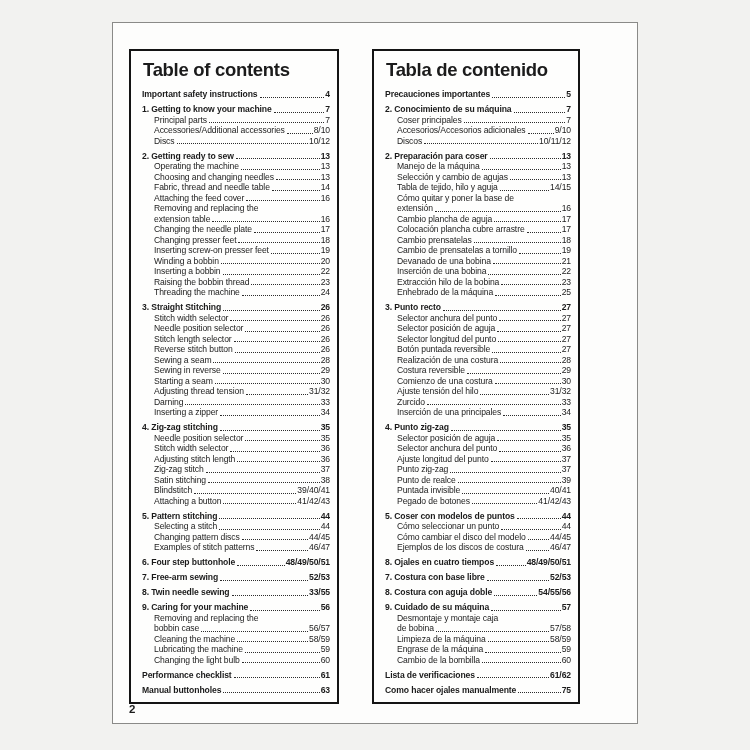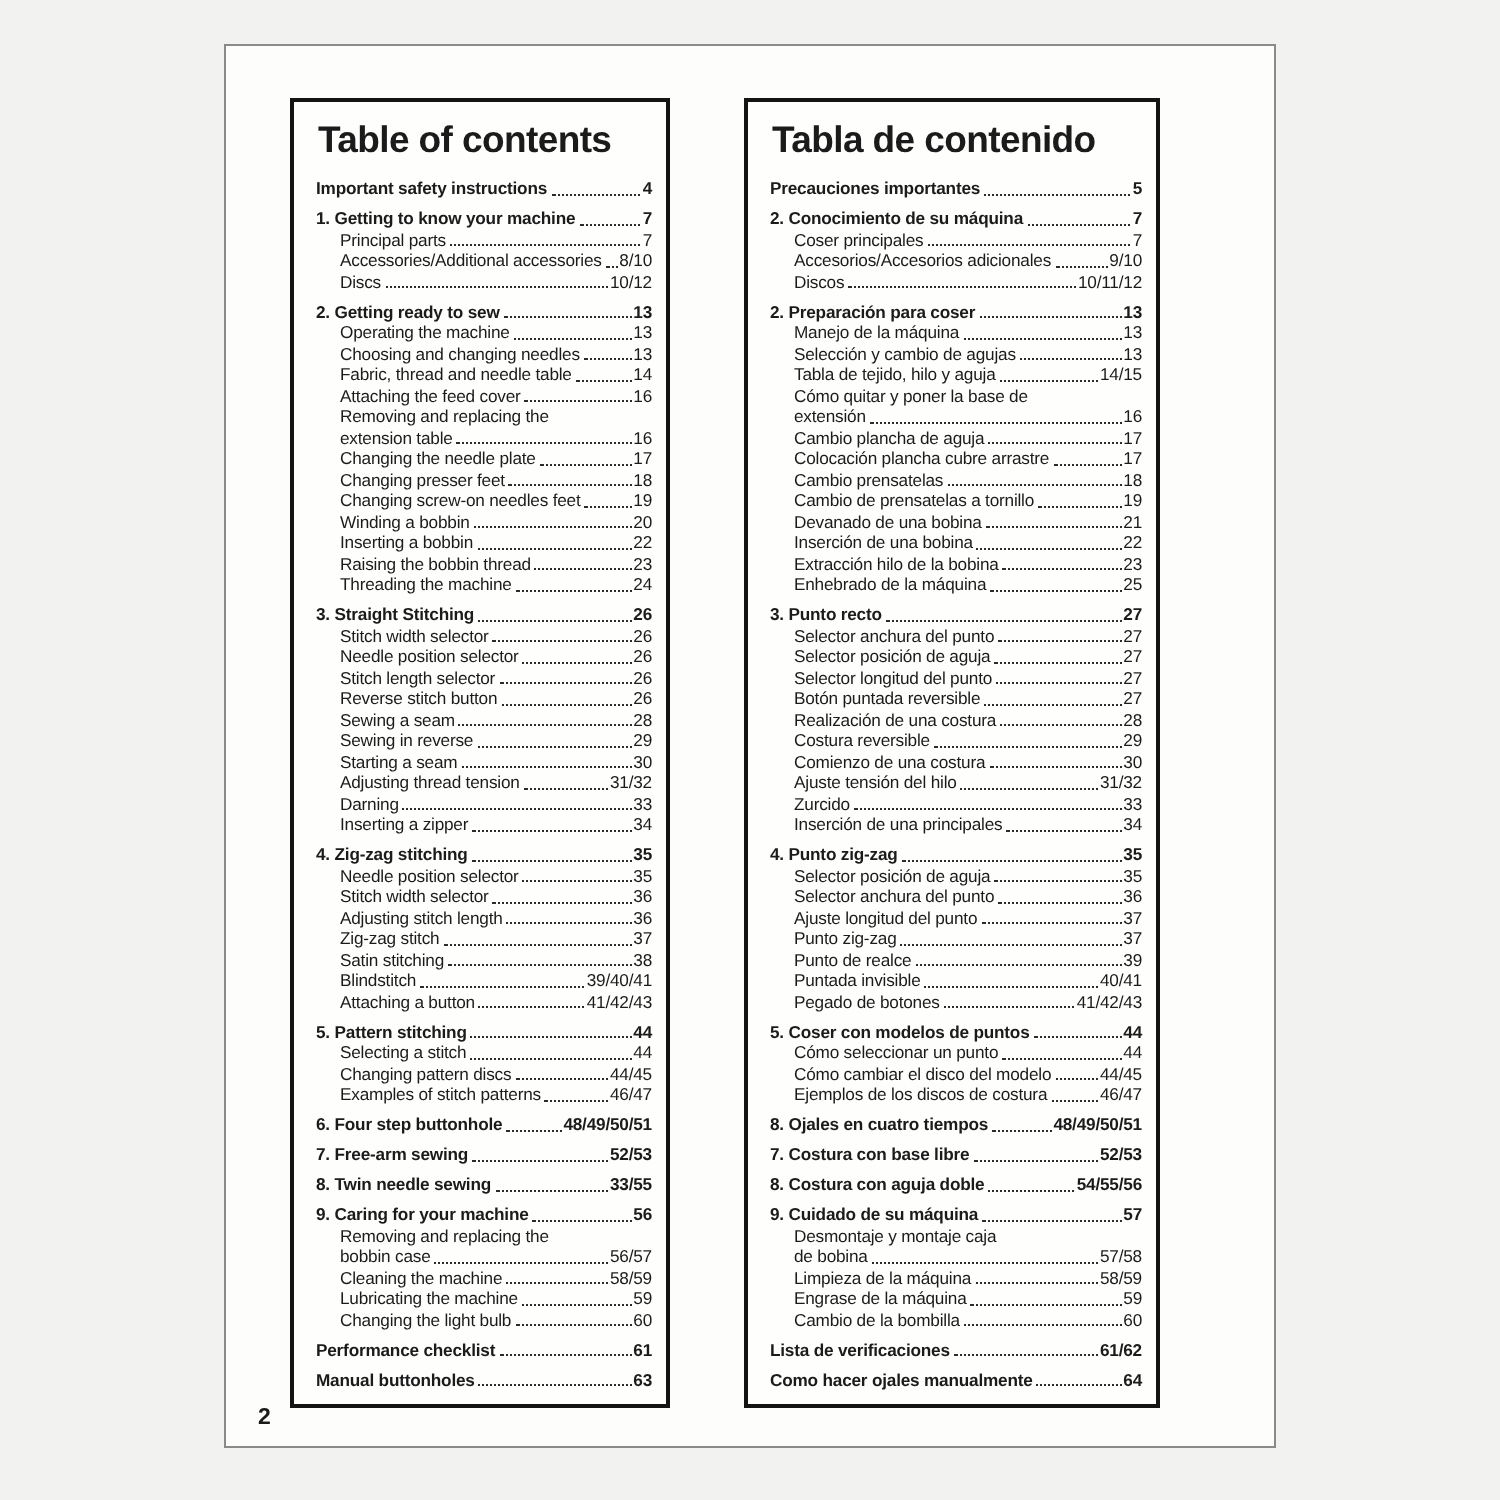--- a/index.html
+++ b/index.html
@@ -11,21 +11,21 @@
   }
   .sheet{
     position:absolute;left:112px;top:22px;width:526px;height:702px;
     background:#fdfdfc;border:1px solid #8a8a88;box-sizing:border-box;
   }
   .toc-box{
     position:absolute;top:26px;height:655px;box-sizing:border-box;
     border:2px solid #141414;background:#fefefd;
     padding:6px 7px 0 11px;overflow:hidden;
   }
-  .toc-box.left{left:32px;width:190px;}
+  .toc-box.left{left:16px;width:210px;}
   .toc-box.right{left:259px;width:208px;}
   .toc-title{
     font-size:18.5px;font-weight:bold;letter-spacing:-0.3px;
     line-height:1.15;margin:2px 0 9px 1px;white-space:nowrap;
   }
   .entry{
     display:flex;align-items:baseline;
     font-size:8.6px;line-height:10.5px;letter-spacing:-0.1px;
     white-space:nowrap;
   }
@@ -113,21 +113,21 @@
           <span class="lbl">Changing the needle plate</span>
           <span class="leader"></span>
           <span class="pg">17</span>
         </div>
         <div class="entry ind">
           <span class="lbl">Changing presser feet</span>
           <span class="leader"></span>
           <span class="pg">18</span>
         </div>
         <div class="entry ind">
-          <span class="lbl">Changing screw-on needles feet</span>
+          <span class="lbl">Inserting screw-on presser feet</span>
           <span class="leader"></span>
           <span class="pg">19</span>
         </div>
         <div class="entry ind">
           <span class="lbl">Winding a bobbin</span>
           <span class="leader"></span>
           <span class="pg">20</span>
         </div>
         <div class="entry ind">
           <span class="lbl">Inserting a bobbin</span>
@@ -570,19 +570,19 @@
           <span class="pg">60</span>
         </div>
         <div class="entry b gap">
           <span class="lbl">Lista de verificaciones</span>
           <span class="leader"></span>
           <span class="pg">61/62</span>
         </div>
         <div class="entry b gap">
           <span class="lbl">Como hacer ojales manualmente</span>
           <span class="leader"></span>
-          <span class="pg">64</span>
+          <span class="pg">75</span>
         </div>
       </div>
   </div>
 
   <div class="page-num">2</div>
 </div>
 
 </body></html>

